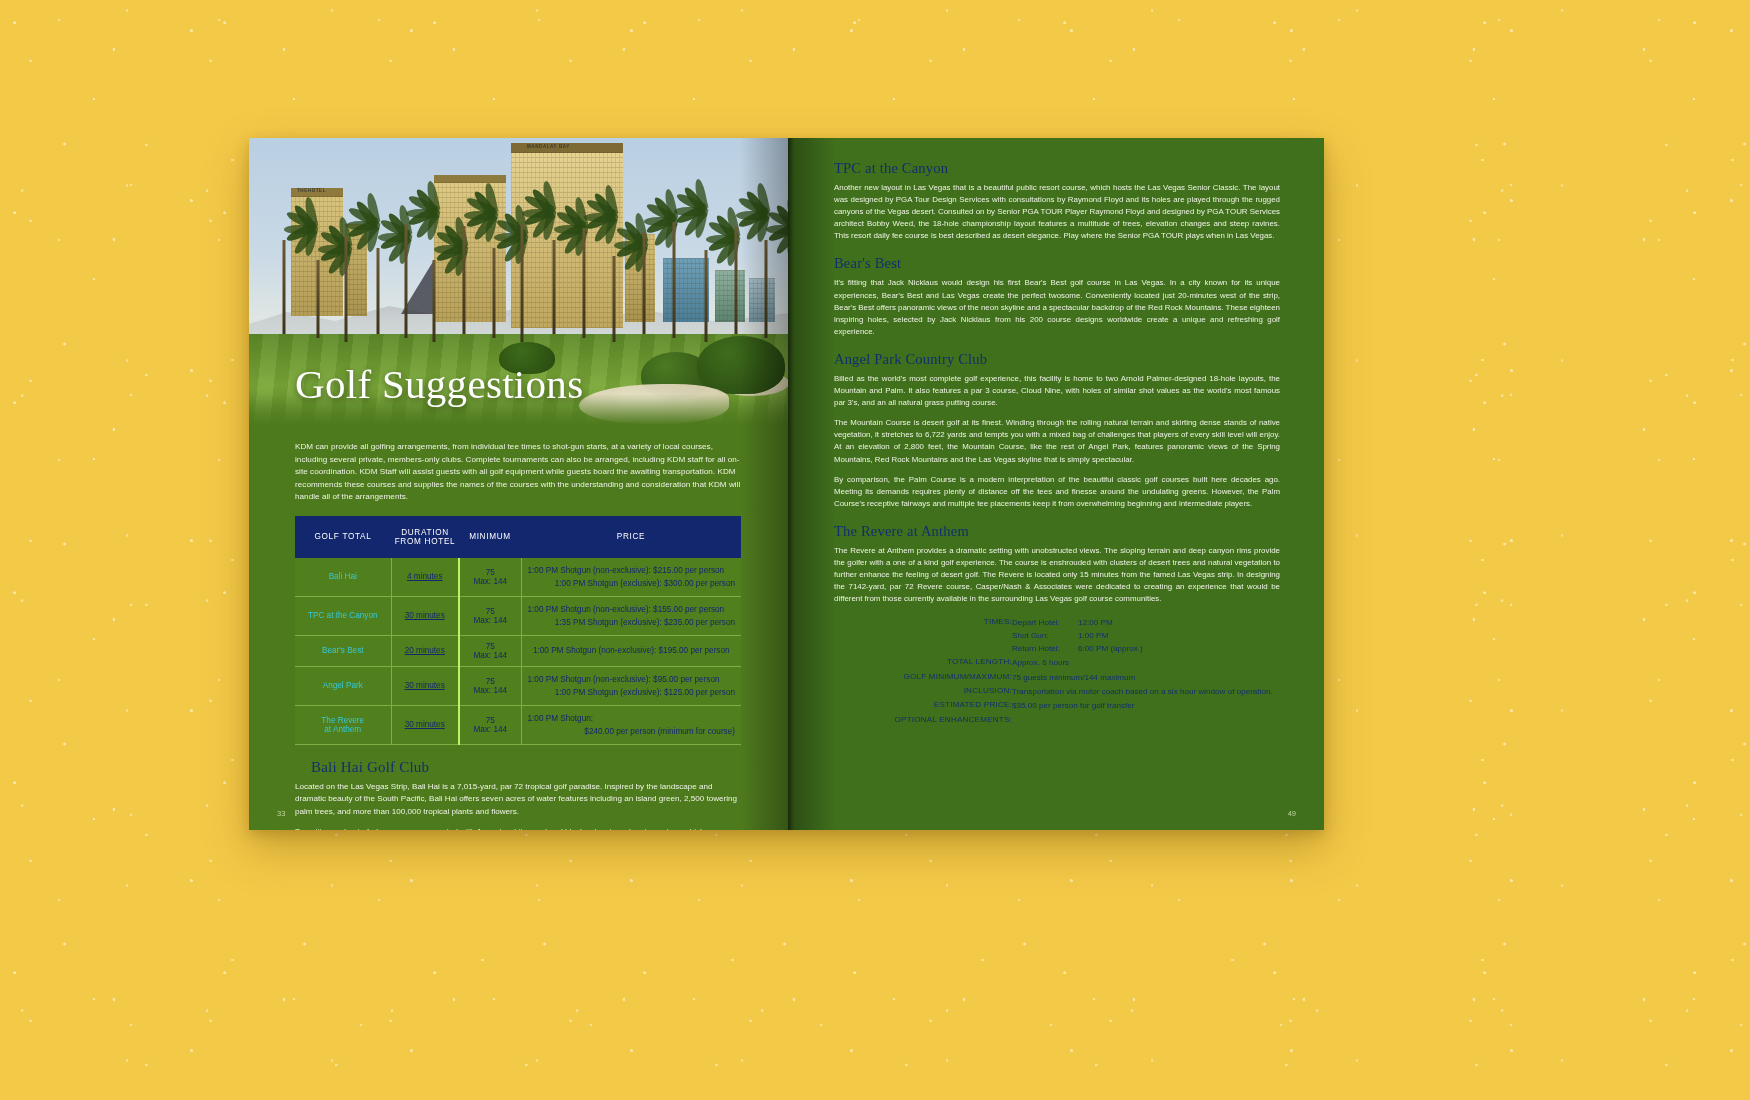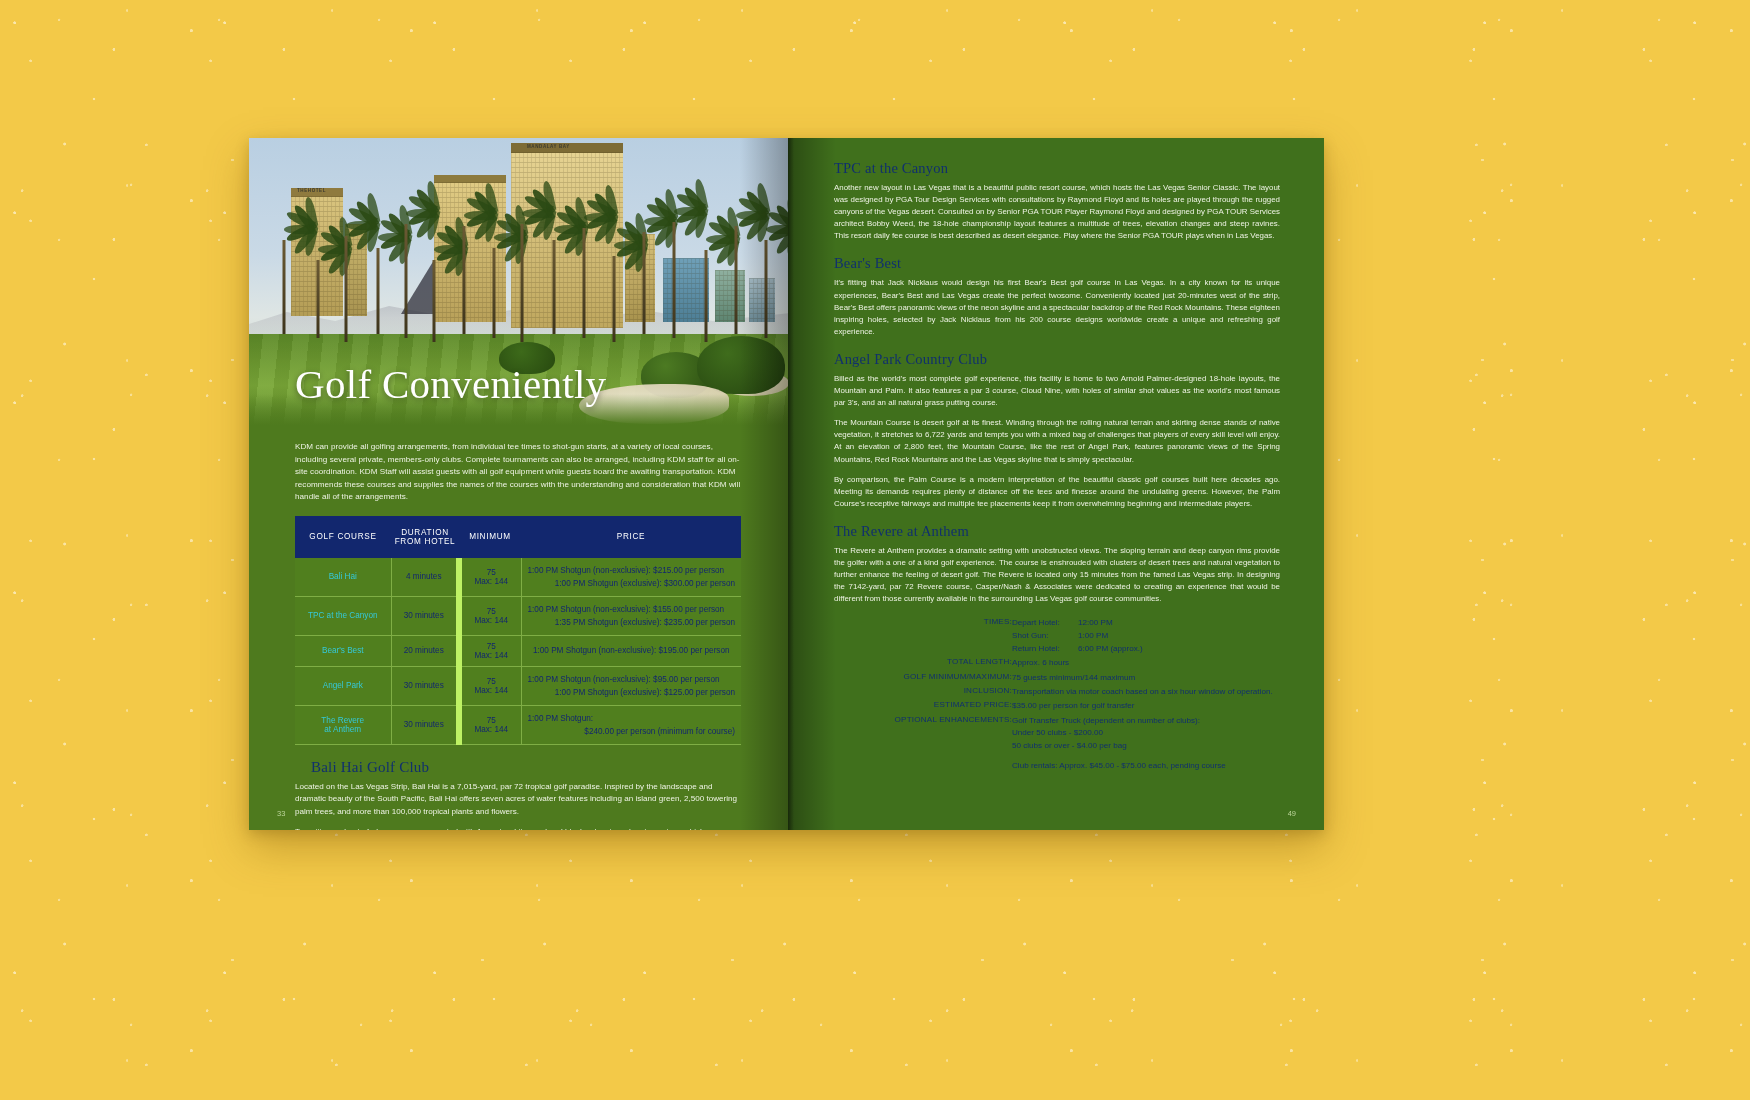--- a/index.html
+++ b/index.html
@@ -103,21 +103,21 @@
   table.price-table{border-collapse:collapse;width:446px;margin-top:12px;table-layout:fixed;}
   table.price-table th{
     background:#12276e;color:#ffffff;font-size:8.2px;font-weight:normal;letter-spacing:.7px;
     padding:7px 2px;text-align:center;vertical-align:middle;height:28px;
   }
   table.price-table td{
     font-size:8.2px;color:#12276e;padding:6px 6px;vertical-align:middle;
     border-bottom:1px solid #7fae45;background:#507f1e;
   }
   table.price-table tr td:first-child{color:#35c8d8;text-align:center;border-right:1px solid #7fae45;}
-  .col-dur{text-align:center;border-right:6px solid #bef264;}
+  .col-dur{text-align:center;border-right:2px solid #bef264;text-decoration:underline;}
   .col-min{text-align:center;border-right:1px solid #7fae45;}
   .col-price{text-align:right;}
   .price-line{display:block;line-height:13px;white-space:nowrap;}
   .price-line.first{text-align:left;}
   .price-line.second{text-align:right;}
 
   h2.sec-head{
     font-family:"Liberation Serif", serif;color:#10306d;font-size:15px;font-weight:normal;
     margin:14px 0 5px 16px;letter-spacing:.2px;
   }
@@ -367,36 +367,36 @@
             <div class="frond" style="left:17px;top:0px;transform:rotate(-26deg);opacity:0.91"></div>
             <div class="frond" style="left:17px;top:3px;transform:rotate(0deg);opacity:0.75"></div>
             <div class="frond" style="left:17px;top:0px;transform:rotate(26deg);opacity:0.83"></div>
             <div class="frond" style="left:17px;top:3px;transform:rotate(52deg);opacity:0.91"></div>
             <div class="frond" style="left:17px;top:0px;transform:rotate(78deg);opacity:0.75"></div>
           </div>
           <div class="palm" style="left: 524px; width: 34px; height: 100px; bottom: 86px;"></div>
         </div>
 
       <div class="hero-bottom-fade"></div>
-      <div class="hero-title">Golf Conveniently</div>
+      <div class="hero-title">Golf Suggestions</div>
     </div>
 
     <div class="lp-body">
       <p class="intro-p">KDM can provide all golfing arrangements, from individual tee times to shot-gun starts, at a variety of local courses, including several private, members-only clubs. Complete tournaments can also be arranged, including KDM staff for all on-site coordination. KDM Staff will assist guests with all golf equipment while guests board the awaiting transportation. KDM recommends these courses and supplies the names of the courses with the understanding and consideration that KDM will handle all of the arrangements.</p>
 
       <table class="price-table">
         <colgroup>
           <col style="width:96px">
             <col style="width:68px">
             <col style="width:62px">
             <col style="width:220px">
         </colgroup>
         <thead>
           <tr>
-            <th>GOLF COURSE</th>
+            <th>GOLF TOTAL</th>
             <th>
               <span>DURATION</span><br>
               <span>FROM HOTEL</span>
             </th>
             <th>MINIMUM</th>
             <th>PRICE</th>
           </tr>
         </thead>
         <tbody id="table-body">
             <tr>
@@ -501,27 +501,20 @@
               <div class="dlabel">INCLUSION:</div>
               <div class="dval">Transportation via motor coach based on a six hour window of operation.</div>
             </div>
             <div class="drow">
               <div class="dlabel">ESTIMATED PRICE:</div>
               <div class="dval">$35.00 per person for golf transfer</div>
             </div>
           </div>
         <div class="drow">
           <div class="dlabel">OPTIONAL ENHANCEMENTS:</div>
-          <div class="opt-extra">
-            <div>Golf Transfer Truck (dependent on number of clubs):</div>
-            <div>Under 50 clubs - $200.00</div>
-            <div>50 clubs or over - $4.00 per bag</div>
-            <div class="opt-gap"></div>
-            <div>Club rentals: Approx. $45.00 - $75.00 each, pending course</div>
-          </div>
         </div>
       </div>
     </div>
 
     <div class="pg-num pg-right">49</div>
     <div class="gutter-r"></div>
   </div>
 </div>
 
 </body></html>

